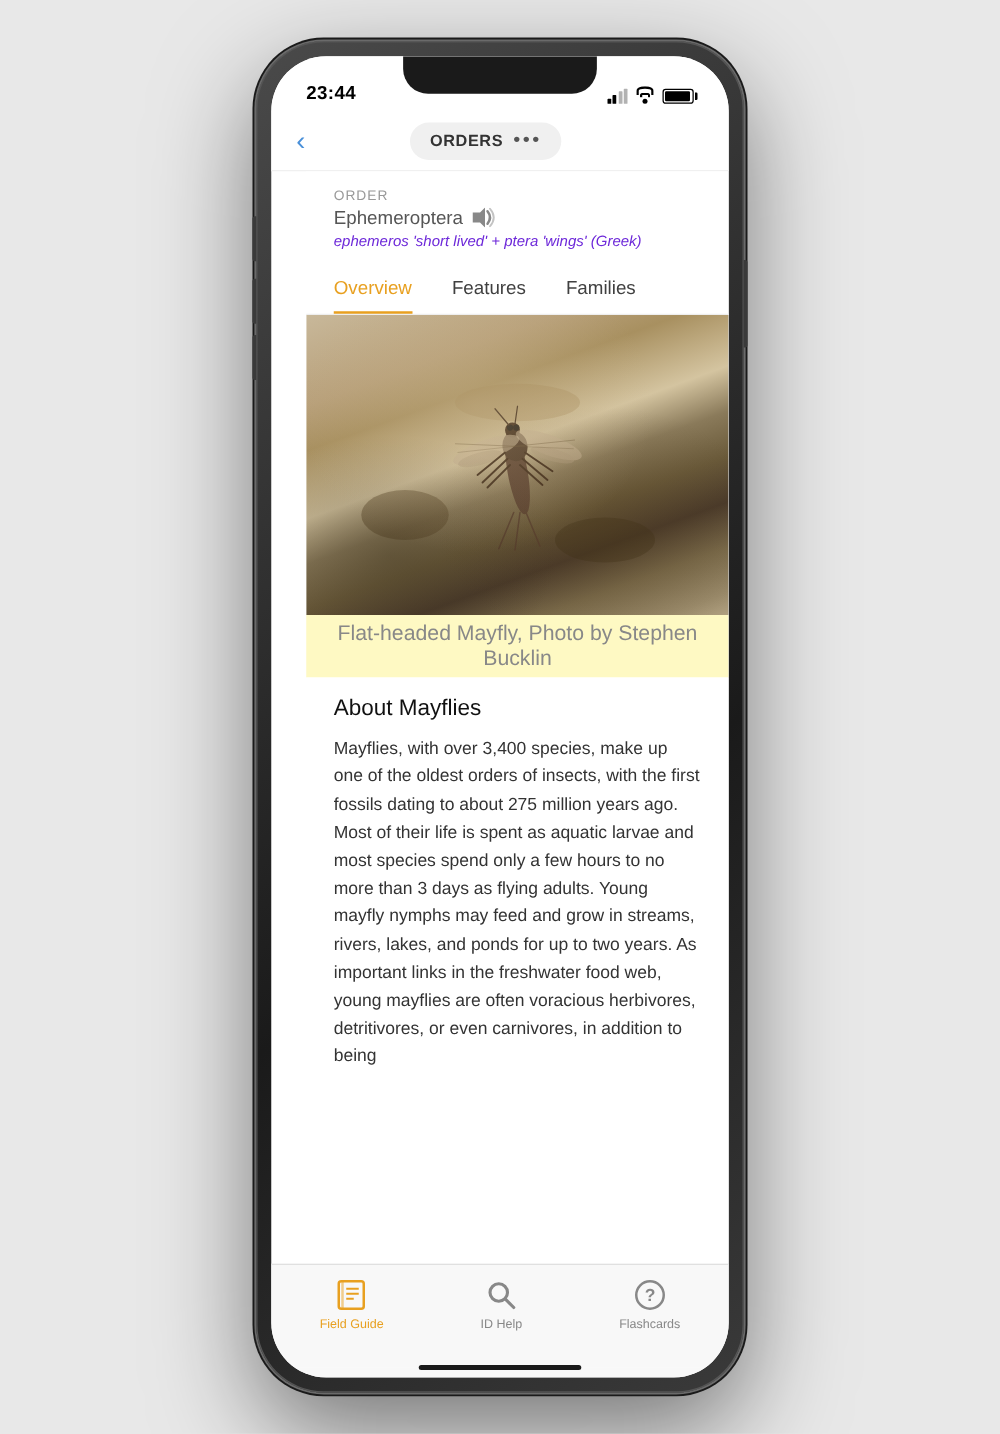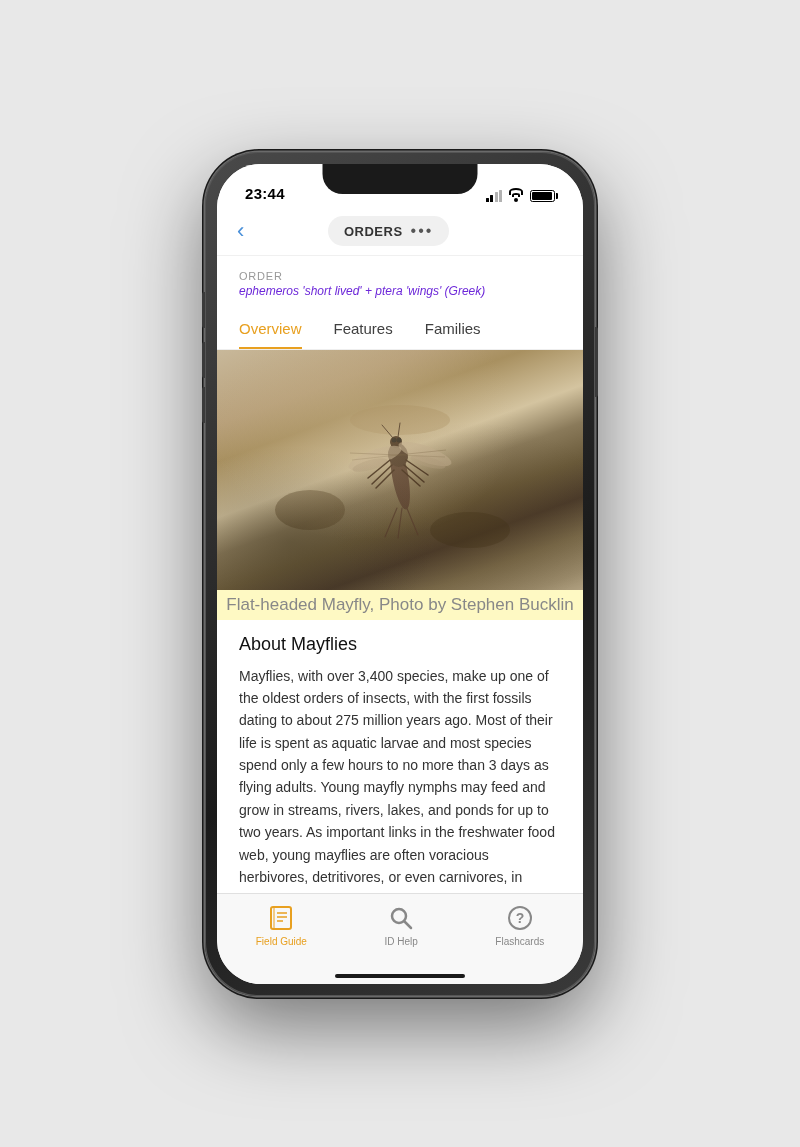--- a/index.html
+++ b/index.html
@@ -7,21 +7,21 @@
       background: #e8e8e8;
       display: flex;
       justify-content: center;
       align-items: center;
       min-height: 1147px;
       font-family: -apple-system, BlinkMacSystemFont, 'Helvetica Neue', Arial, sans-serif;
     }
 
     .phone-outer {
       width: 390px;
-      height: 844px;
+      height: 1081px;
       background: linear-gradient(145deg, #4a4a4a 0%, #2a2a2a 40%, #1a1a1a 60%, #3a3a3a 100%);
       border-radius: 54px;
       position: relative;
       box-shadow:
         0 0 0 1.5px #6a6a6a,
         0 0 0 3px #1a1a1a,
         0 30px 80px rgba(0,0,0,0.5),
         inset 0 0 0 1px #555;
     }
 
@@ -214,20 +214,21 @@
     .nav-right {
       width: 30px;
     }
 
     
     .content {
       flex: 1;
       overflow: hidden;
       display: flex;
       flex-direction: column;
+      padding-left: 28px;
     }
 
     
     .header-section {
       padding: 14px 22px 0;
       background: #fff;
       flex-shrink: 0;
     }
 
     .order-label {
@@ -462,20 +463,30 @@
         <span class="nav-title-text">ORDERS</span>
         <span class="nav-dots">•••</span>
       </div>
       <div class="nav-right"></div>
     </div>
 
     <div class="content">
 
       <div class="header-section">
         <div class="order-label">ORDER</div>
+        <div class="scientific-row">
+          <span class="scientific-name">Ephemeroptera</span>
+          <div class="sound-icon">
+            <svg width="20" height="16" viewBox="0 0 20 16">
+              <polygon points="0,4 6,4 10,0 10,16 6,12 0,12" fill="#888"></polygon>
+              <path d="M12,3 Q16,8 12,13" stroke="#888" stroke-width="2" fill="none" stroke-linecap="round"></path>
+              <path d="M14,1 Q20,8 14,15" stroke="#888" stroke-width="1.5" fill="none" stroke-linecap="round" opacity="0.5"></path>
+            </svg>
+          </div>
+        </div>
         <div class="etymology">ephemeros 'short lived' + ptera 'wings' (Greek)</div>
       </div>
 
       <div class="tabs">
         <div class="tab active">Overview</div>
         <div class="tab">Features</div>
         <div class="tab">Families</div>
       </div>
 
       <div class="image-container">

